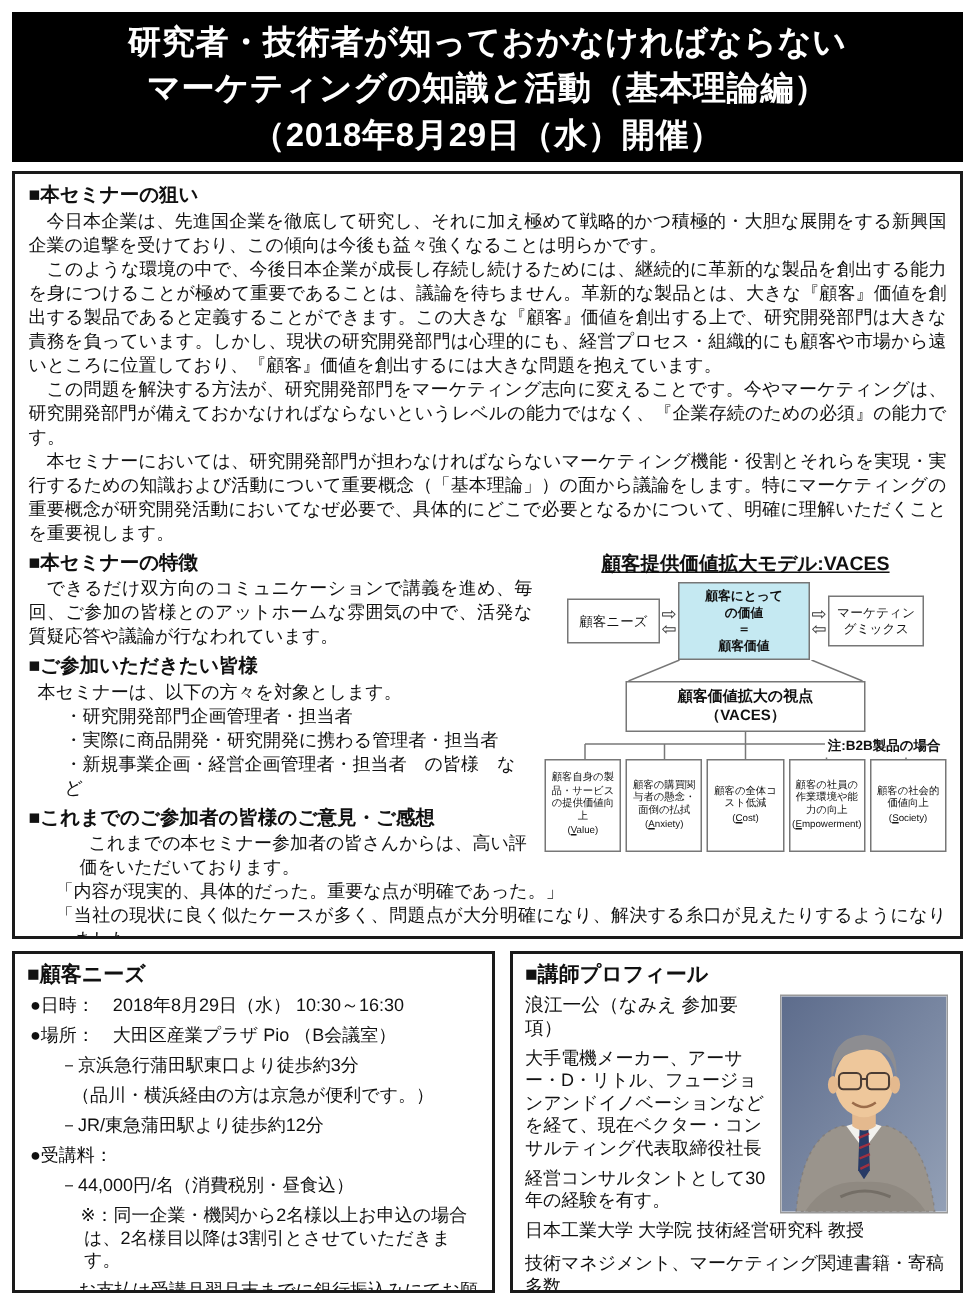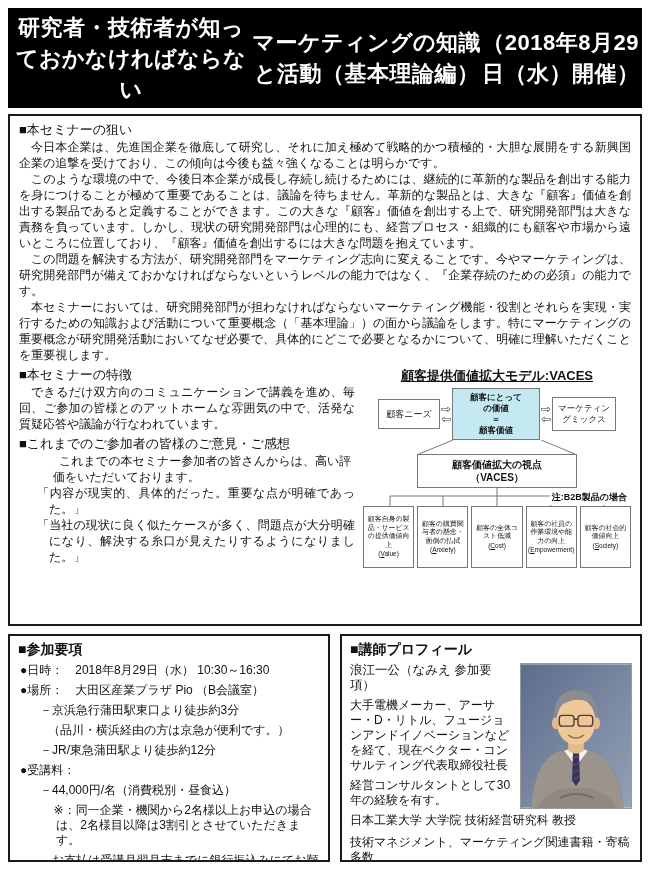--- a/index.html
+++ b/index.html
@@ -1,28 +1,28 @@
 <!DOCTYPE html>
 <html lang="ja"><head>
 <meta charset="utf-8">
 <style>
   * { margin:0; padding:0; box-sizing:border-box; }
   html,body { background:#fff; }
   body { width:650px; height:876px; font-family:"Liberation Sans","DejaVu Sans",sans-serif; color:#111; }
   .page { width:650px; height:876px; padding:8px; overflow:hidden; }
 
   
-  .hdr { background:#000; color:#fff; height:100px; display:flex; flex-direction:row;
+  .hdr { background:#000; color:#fff; height:100px; display:flex; flex-direction:column;
          justify-content:center; align-items:center; border:2px solid #000; }
   .hdr div { font-size:22px; font-weight:bold; line-height:31px; letter-spacing:0.5px; text-align:center; }
 
   
   .main { border:2px solid #1a1a1a; margin-top:6px; height:512px; padding:5px 9px 4px 9px;
           font-size:12px; line-height:16px; overflow:hidden; }
-  .sec-h { font-size:13px; font-weight:normal; line-height:18px; }
+  .sec-h { font-size:13px; font-weight:bold; line-height:18px; }
   .para { text-indent:1em; text-align:justify; }
   .sec { margin-bottom:3px; }
   .aud-intro { text-indent:0.5em; }
   .aud-item { padding-left:2em; }
   .fb-intro { text-indent:0.5em;margin-left:34px; }
   .fb-quote { padding-left:2.5em; text-indent:-1em; text-align:justify; }
 
   
   .dg { float:right; width:268px; margin:2px 0 2px 8px; font-family:"Liberation Sans","DejaVu Sans",sans-serif; }
   .dg-title { font-size:13px; font-weight:bold; text-decoration:underline; text-align:center; margin-bottom:4px; }
@@ -142,35 +142,42 @@
           <span class="en u2">(<u>S</u>ociety)</span>
         </div>
       </div>
     </div>
 
     <div class="sec">
       <div class="sec-h">■本セミナーの特徴</div>
       <div class="para">できるだけ双方向のコミュニケーションで講義を進め、毎回、ご参加の皆様とのアットホームな雰囲気の中で、活発な質疑応答や議論が行なわれています。</div>
     </div>
 
+    <div class="sec">
+      <div class="sec-h">■ご参加いただきたい皆様</div>
+      <div class="aud-intro">本セミナーは、以下の方々を対象とします。</div>
+      <div class="aud-item">・研究開発部門企画管理者・担当者</div>
+      <div class="aud-item">・実際に商品開発・研究開発に携わる管理者・担当者</div>
+      <div class="aud-item">・新規事業企画・経営企画管理者・担当者　の皆様　など</div>
+    </div>
 
     <div class="sec">
       <div class="sec-h">■これまでのご参加者の皆様のご意見・ご感想</div>
       <div class="fb-intro">これまでの本セミナー参加者の皆さんからは、高い評価をいただいております。</div>
       <div class="fb-quote">「内容が現実的、具体的だった。重要な点が明確であった。」</div>
       <div class="fb-quote">「当社の現状に良く似たケースが多く、問題点が大分明確になり、解決する糸口が見えたりするようになりました。」</div>
 
     </div>
 
   </div>
 
   <div class="bottom">
 
     <div class="bbox req">
-      <div class="bbox-h">■参加要項</div>
+      <div class="bbox-h">■顧客ニーズ</div>
       <div class="row l0">●日時：　2018年8月29日（水） 10:30～16:30</div>
       <div class="row l0">●場所：　大田区産業プラザ Pio （B会議室）</div>
       <div class="row l1">－京浜急行蒲田駅東口より徒歩約3分</div>
       <div class="row l2">（品川・横浜経由の方は京急が便利です。）</div>
       <div class="row l1">－JR/東急蒲田駅より徒歩約12分</div>
       <div class="row l0">●受講料：</div>
       <div class="row l1">－44,000円/名（消費税別・昼食込）</div>
       <div class="row l3">※：同一企業・機関から2名様以上お申込の場合は、2名様目以降は3割引とさせていただきます。</div>
       <div class="row l1">－お支払は受講月翌月末までに銀行振込みにてお願いします（請求書を発行させて頂きます）。</div>
     </div>

